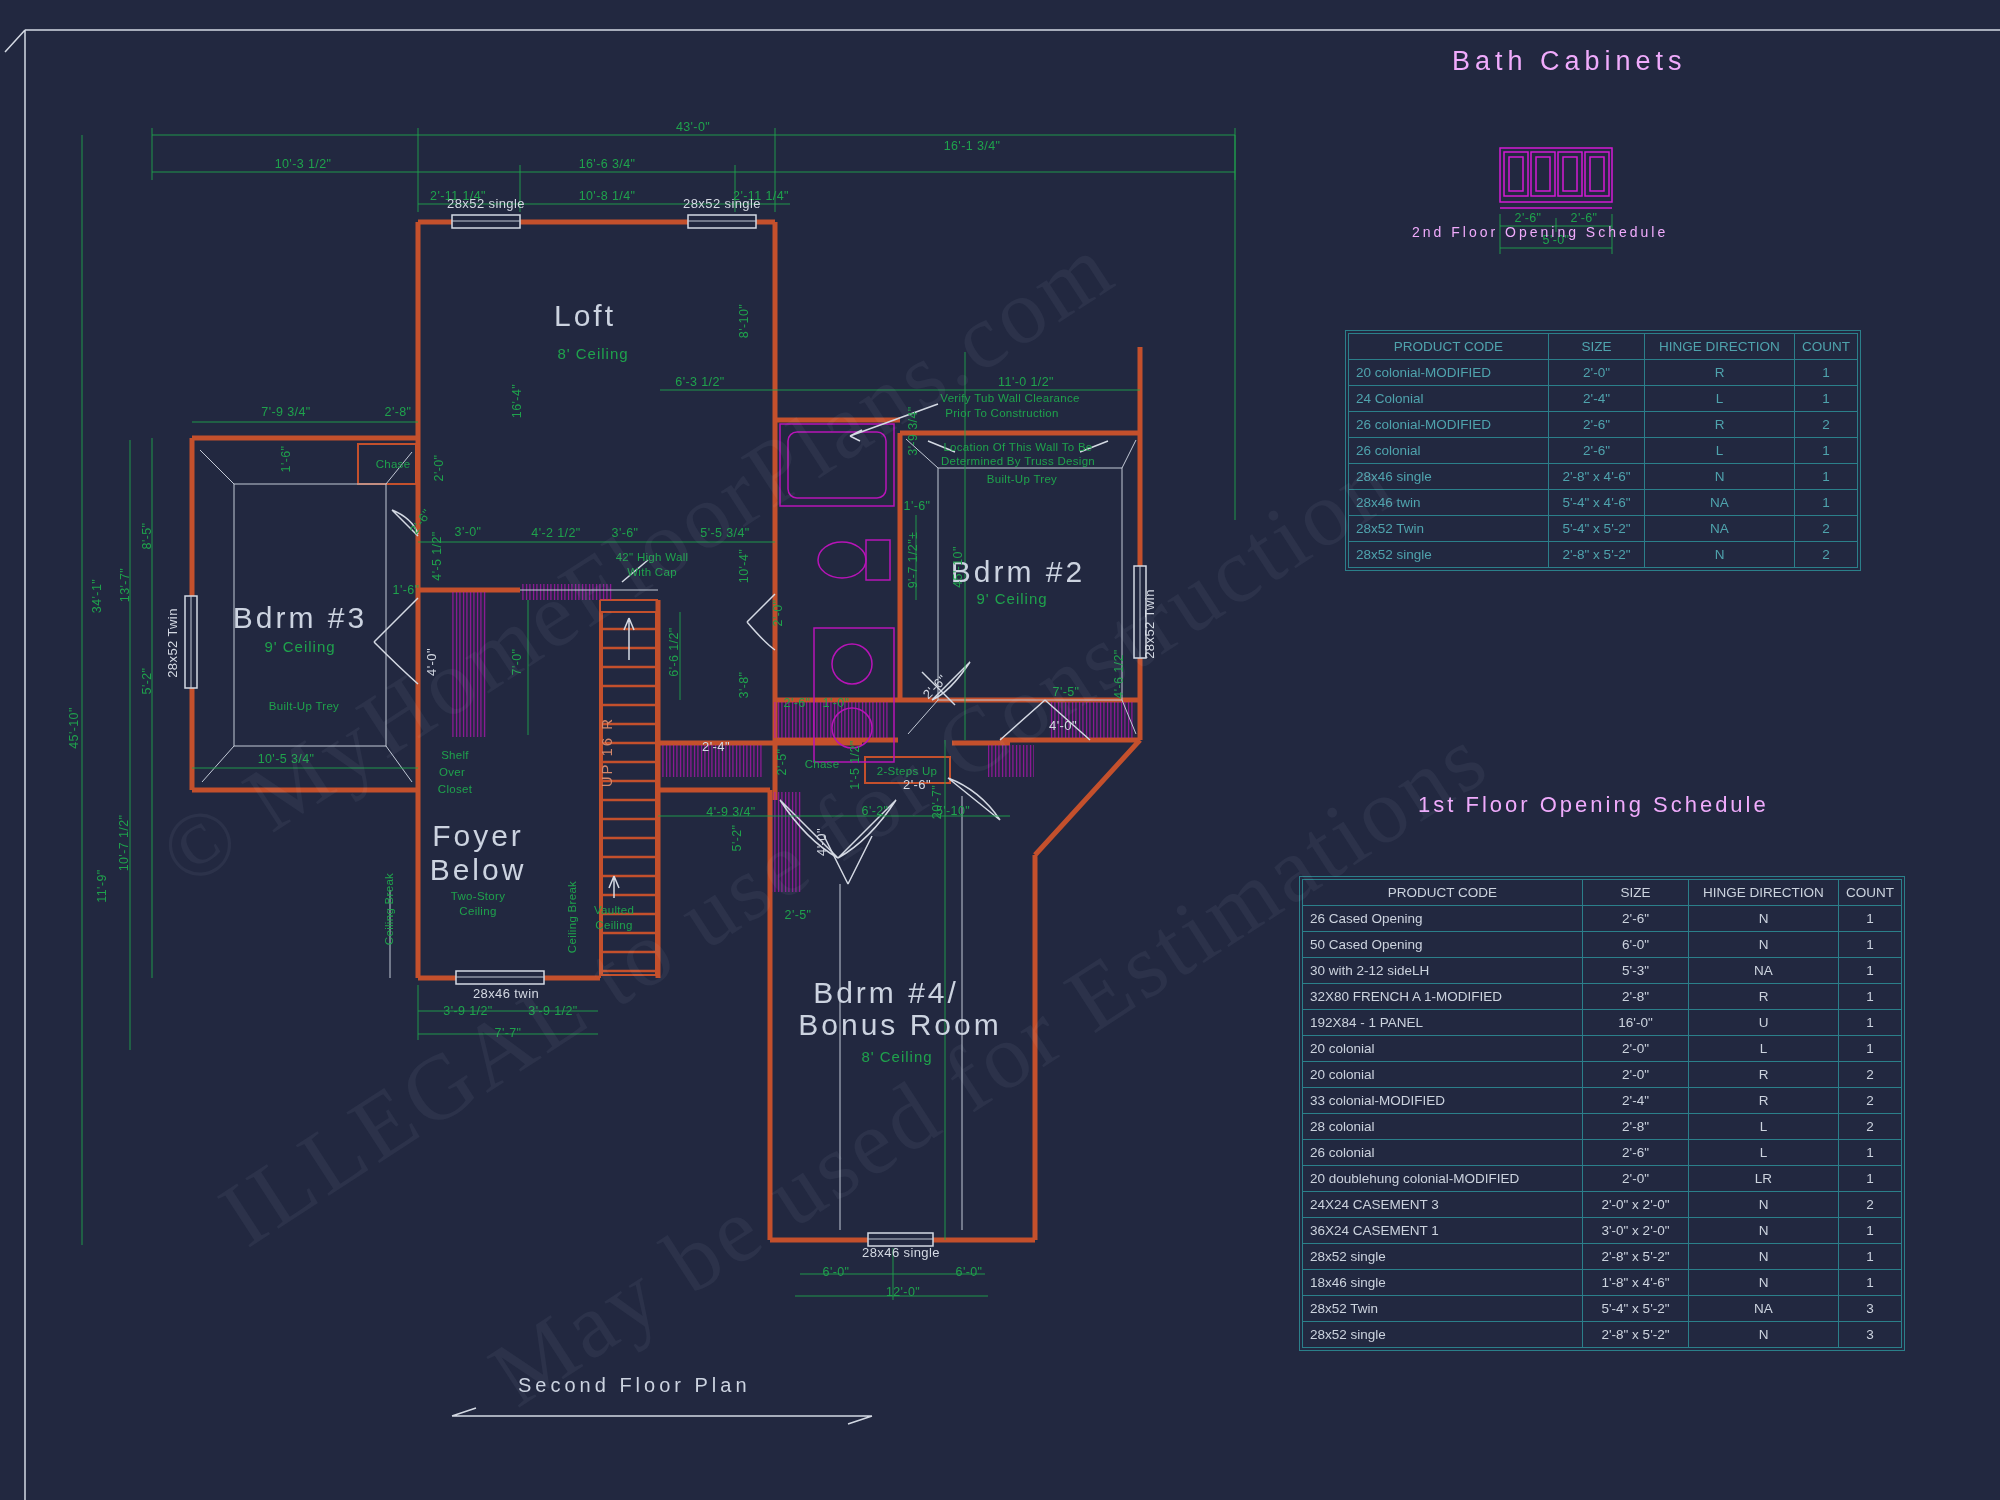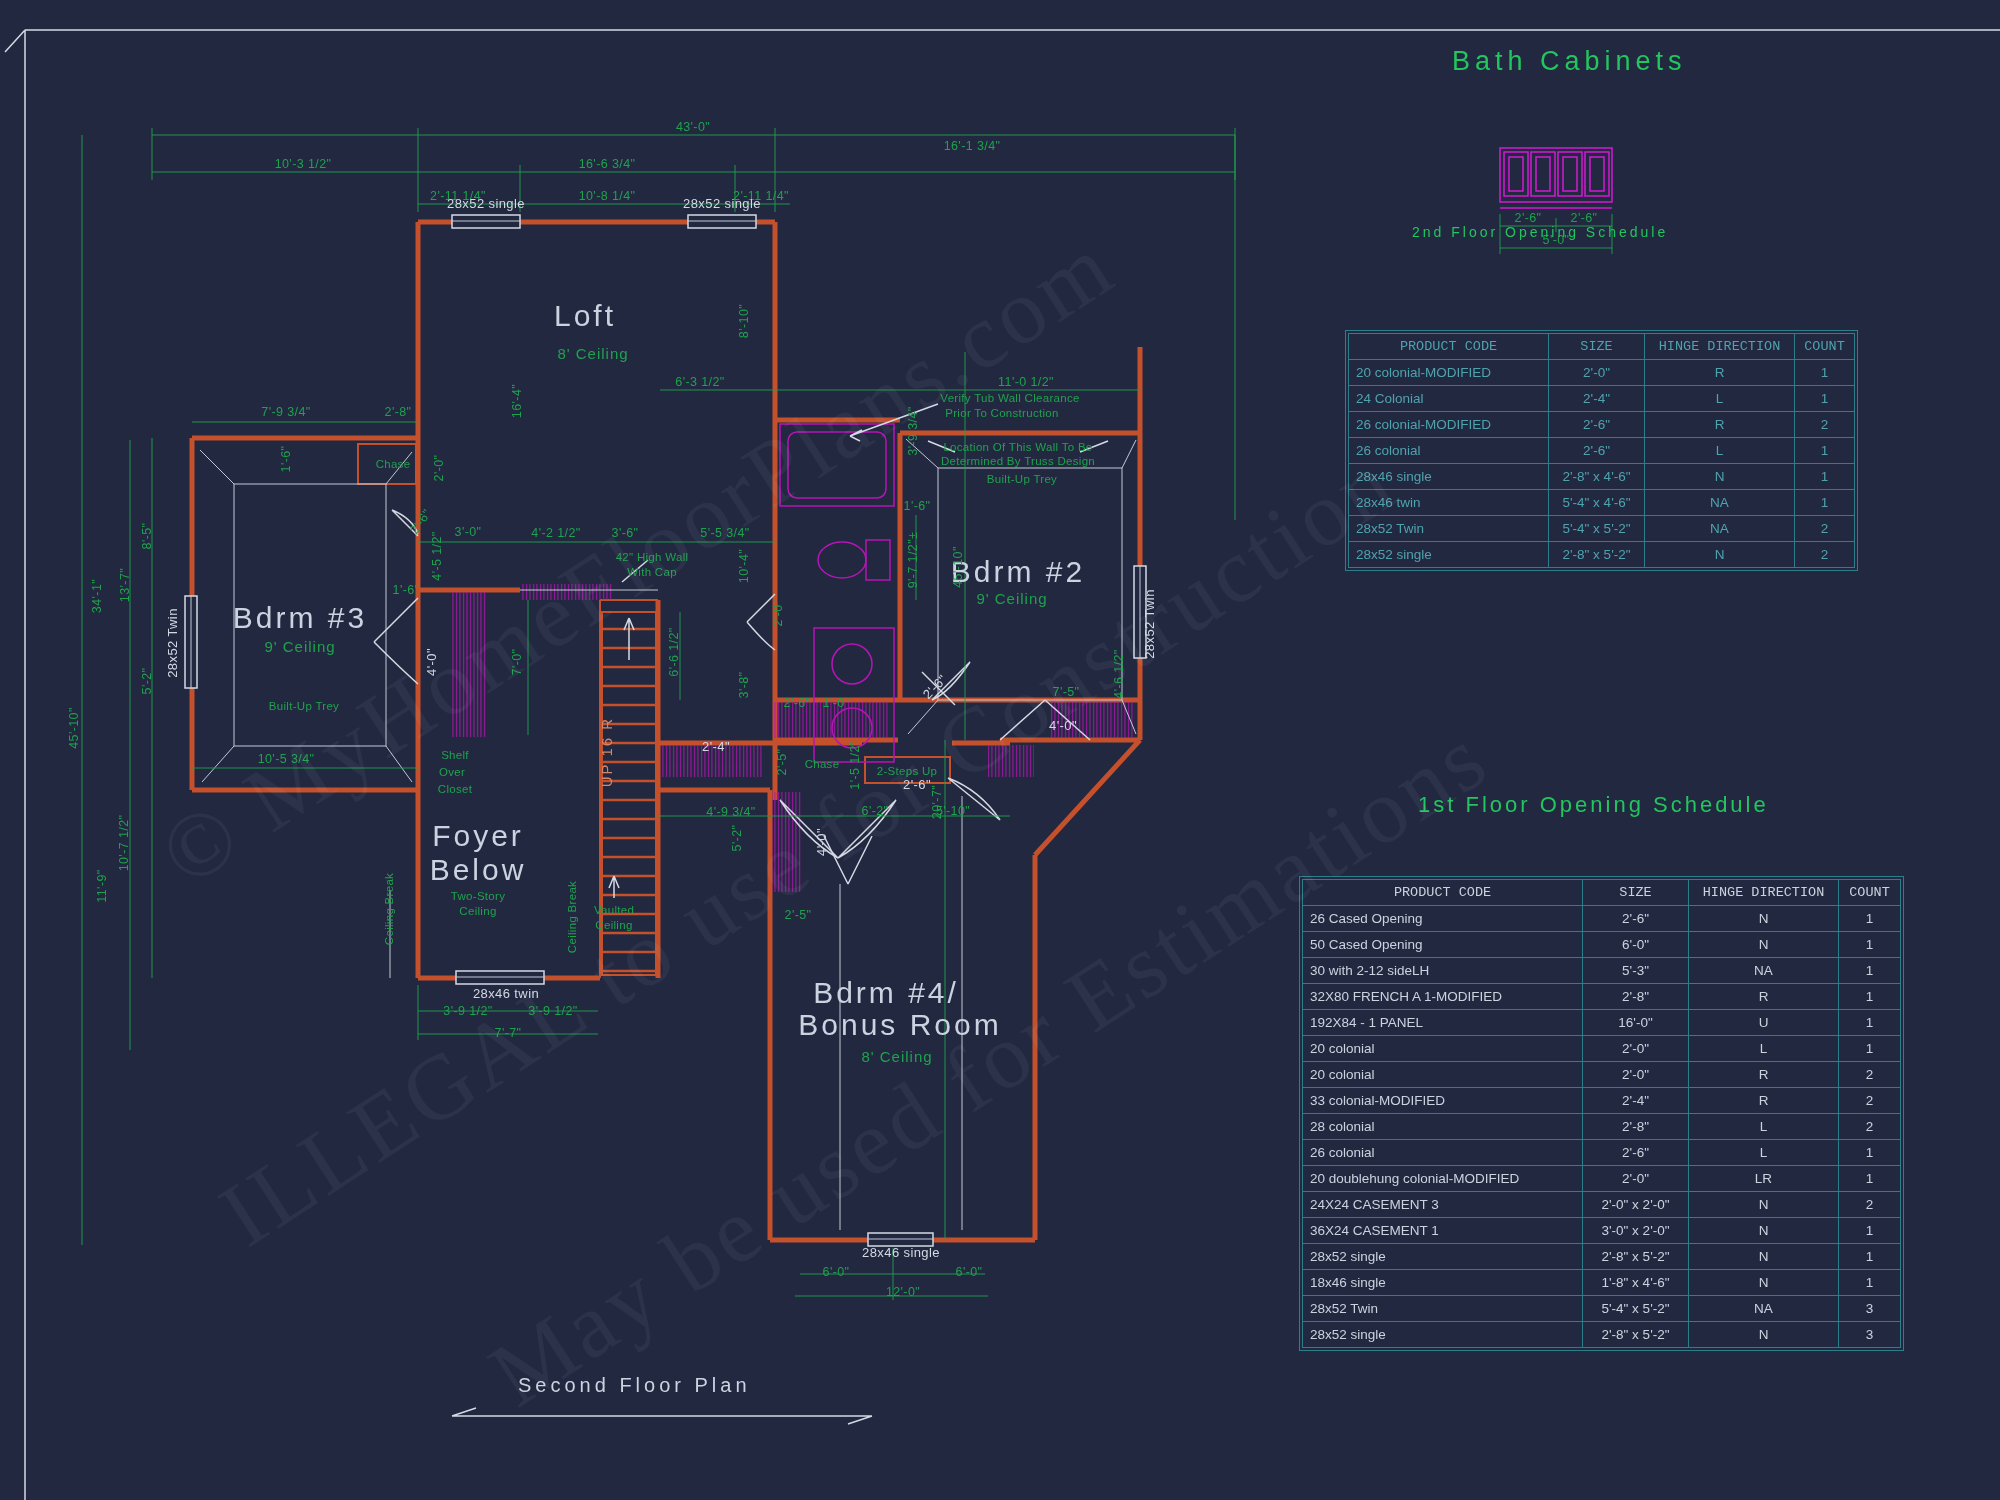--- a/index.html
+++ b/index.html
@@ -13,25 +13,25 @@
   .sal{fill:#d4876a;font-size:15px;letter-spacing:2px;}
   .mid{text-anchor:middle;}
   .wall{stroke:#c4502c;stroke-width:5;fill:none;}
   .wallt{stroke:#c4502c;stroke-width:2;fill:none;}
   .wl{stroke:#d4d9e3;stroke-width:1.5;fill:none;}
   .wlt{stroke:#c2c9d6;stroke-width:1;fill:none;}
   .win{fill:#222840;stroke:#d4d9e3;stroke-width:1.5;}
   .gl{stroke:#1fa24c;stroke-width:1;fill:none;opacity:.9;}
   .mg{stroke:#b714b7;stroke-width:1.5;fill:none;}
   .mgb{stroke:#d31ad3;stroke-width:1.5;fill:none;}
-  .ttl{position:absolute;color:#22c55e;letter-spacing:3px;white-space:nowrap;}
+  .ttl{position:absolute;color:#f0abfc;letter-spacing:3px;white-space:nowrap;}
   .tbl{position:absolute;border:1px solid #2b7f8a;padding:2px;z-index:4;}
   .tbl table{border-collapse:collapse;table-layout:fixed;}
   .tbl td,.tbl th{border:1px solid #2b7f8a;height:25px;padding:0 7px;font-size:13.5px;font-weight:normal;overflow:hidden;white-space:nowrap;}
-  .tbl th{text-align:center;font-family:Liberation Mono, monospace;}
+  .tbl th{text-align:center;}
   .tbl td{text-align:center;}
   .tbl td:first-child{text-align:left;}
   .t2 th,.t2 td{color:#4fa3ad;}
   .t1 th,.t1 td{color:#ccd3de;}
   .wm{position:absolute;z-index:5;pointer-events:none;font-family:"Liberation Serif",serif;font-size:92px;color:rgba(225,232,255,0.055);white-space:nowrap;transform:rotate(-33deg);transform-origin:left center;letter-spacing:4px;}
 </style>
 </head>
 <body>
 
 <div id="page">

